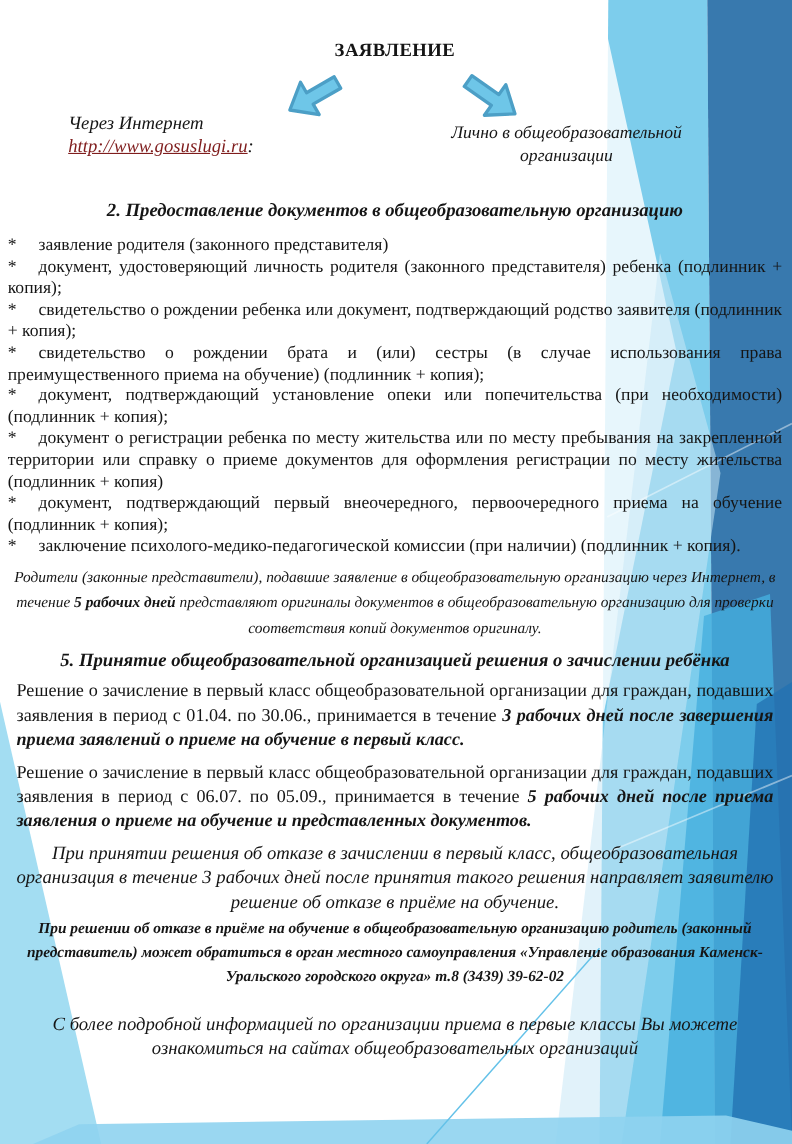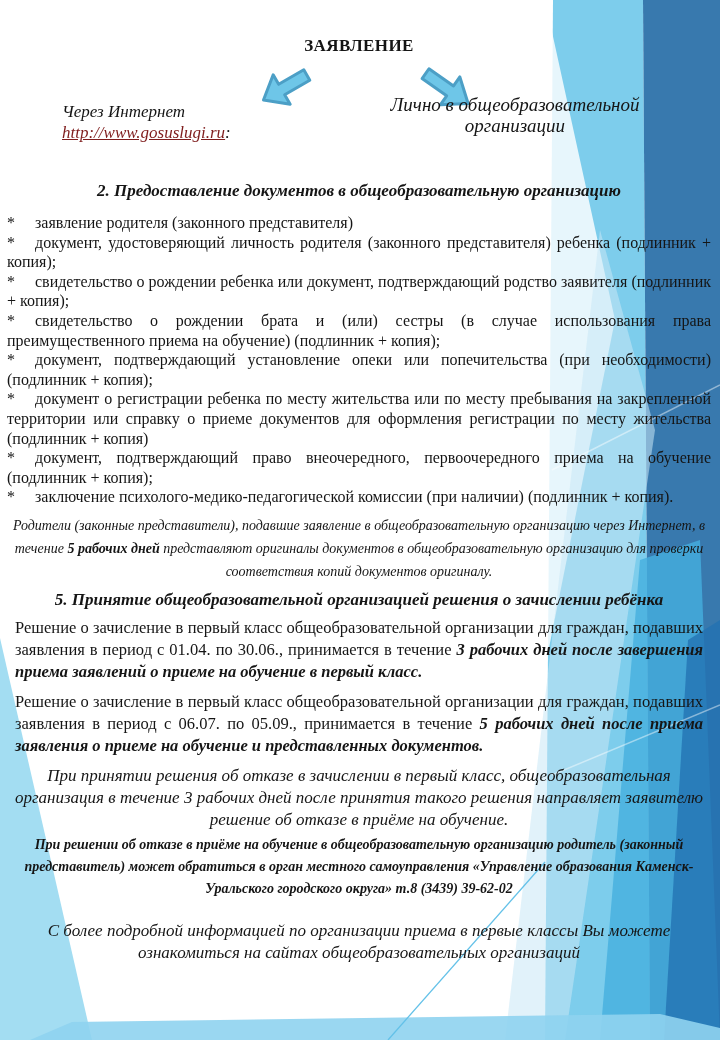--- a/index.html
+++ b/index.html
@@ -15,22 +15,22 @@
 
   .title { margin:0; text-align:center; font-size:17px; font-weight:bold; letter-spacing:.4px; }
 
   .channels { position:relative; height:112px; }
   .arrow { position:absolute; }
   .arrow-left  { left:243px; top:0px; }
   .arrow-right { left:400px; top:0px; }
   .arrow path { stroke-linejoin:round; stroke-width:3; }
   .ch-left  { position:absolute; left:55px;  top:45px; width:280px; text-align:left;
               font-style:italic; font-size:17px; line-height:21px; }
-  .ch-right { position:absolute; left:368px; top:38px; width:280px; text-align:center;
-              font-style:italic; font-size:19px; line-height:21px; }
+  .ch-right { position:absolute; left:368px; top:54px; width:280px; text-align:center;
+              font-style:italic; font-size:16px; line-height:21px; }
   .link { text-decoration:underline; cursor:pointer; }
 
   .sec-heading { margin:13px 0 0 0; text-align:center; font-weight:bold; font-style:italic;
                  font-size:17px; line-height:20px; }
   .bullets { margin-top:12px; font-size:16px; line-height:19.6px; text-align:justify; }
   .bullet .marker { display:inline-block; width:28px; }
 
   .note-it { margin:7px 4px 0 4px; text-align:center; font-style:italic; font-size:14px; line-height:23px; }
   .note-it b, .bi { font-weight:bold; font-style:italic; }
 
@@ -87,21 +87,21 @@
 
   <div class="sec-heading">2. Предоставление документов в общеобразовательную организацию</div>
 
   <div class="bullets">
     <div class="bullet"><span class="marker">*</span><span>заявление родителя (законного представителя)</span></div>
     <div class="bullet"><span class="marker">*</span><span>документ, удостоверяющий личность родителя (законного представителя) ребенка (подлинник + копия);</span></div>
     <div class="bullet"><span class="marker">*</span><span>свидетельство о рождении ребенка или документ, подтверждающий родство заявителя (подлинник + копия);</span></div>
     <div class="bullet"><span class="marker">*</span><span>свидетельство о рождении брата и (или) сестры (в случае использования права преимущественного приема на обучение) (подлинник + копия);</span></div>
     <div class="bullet"><span class="marker">*</span><span>документ, подтверждающий установление опеки или попечительства (при необходимости) (подлинник + копия);</span></div>
     <div class="bullet"><span class="marker">*</span><span>документ о регистрации ребенка по месту жительства или по месту пребывания на закрепленной территории или справку о приеме документов для оформления регистрации по месту жительства (подлинник + копия)</span></div>
-    <div class="bullet"><span class="marker">*</span><span>документ, подтверждающий право внеочередного, первоочередного приема на обучение (подлинник + копия);</span></div>
+    <div class="bullet"><span class="marker">*</span><span>документ, подтверждающий первый внеочередного, первоочередного приема на обучение (подлинник + копия);</span></div>
     <div class="bullet"><span class="marker">*</span><span>заключение психолого-медико-педагогической комиссии (при наличии) (подлинник + копия).</span></div>
   </div>
 
   <div class="note-it">
     <span>Родители (законные представители), подавшие заявление в общеобразовательную организацию через Интернет, в течение </span><b>5 рабочих дней</b><span> представляют оригиналы документов в общеобразовательную организацию для проверки соответствия копий документов оригиналу.</span>
   </div>
 
   <div class="sec-heading sec3-heading">5. Принятие общеобразовательной организацией решения о зачислении ребёнка</div>
 
   <p class="para">

